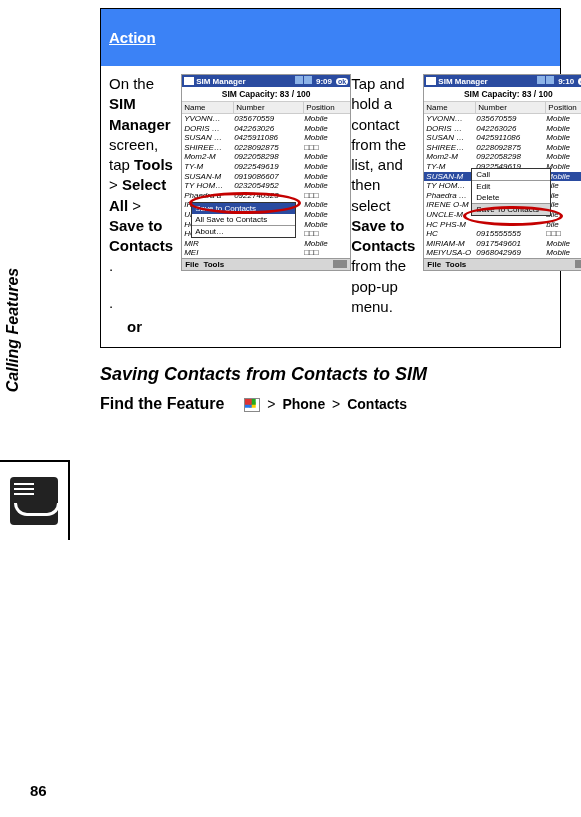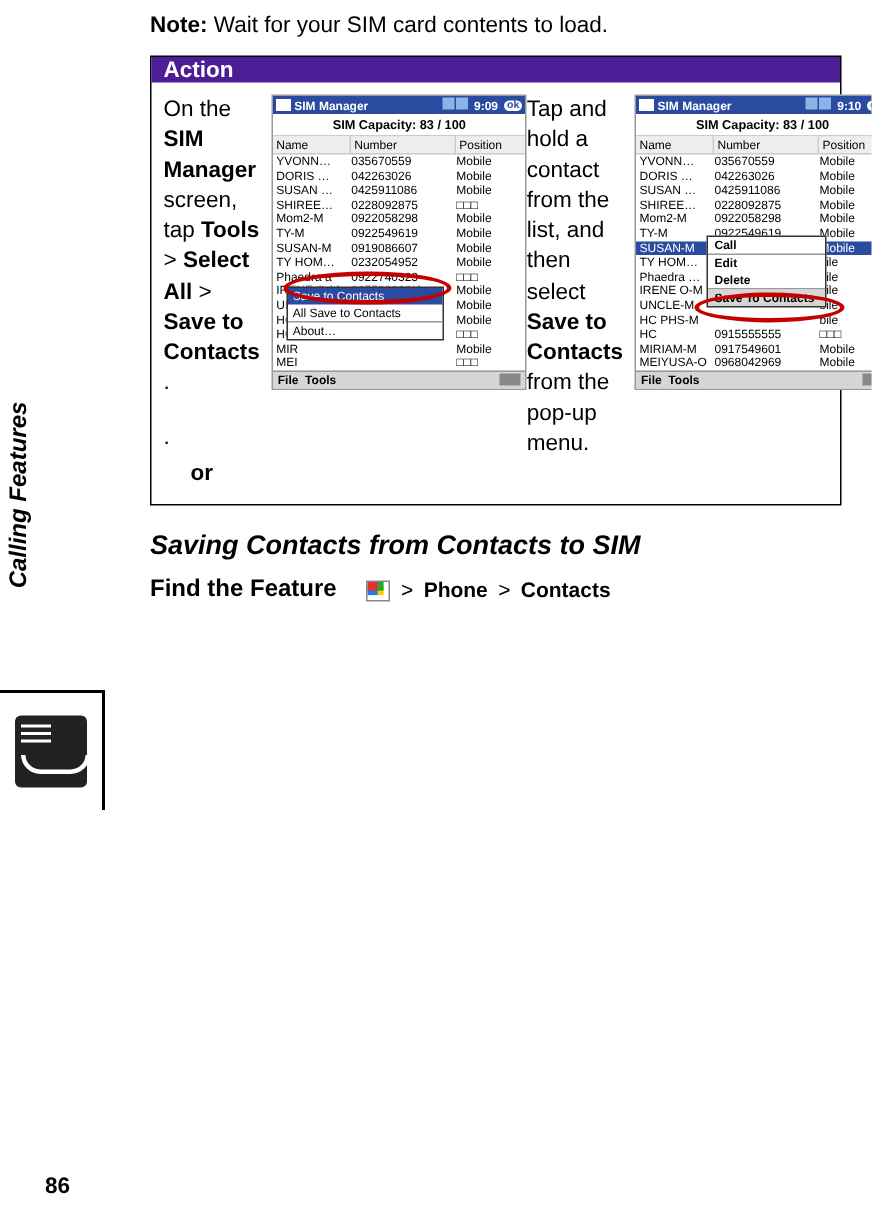--- a/index.html
+++ b/index.html
@@ -18,25 +18,26 @@
       font-size: 15px;
       margin-bottom: 12px;
     }
     .note-line .note-label { font-weight: bold; }
 
     .action-box {
       border: 1px solid #000;
       margin-bottom: 14px;
     }
     .action-header {
-      background: #4c1d95;
+      background: #3b82f6;
       color: #fff;
       font-weight: bold;
-      padding: 0 8px;
+      padding: 20px 8px;
       font-size: 15px;
+      text-decoration: underline;
     }
     .action-body {
       display: flex;
       flex-direction: row;
       padding: 8px;
       gap: 0;
     }
     .action-row {
       display: flex;
       gap: 8px;
@@ -93,20 +94,21 @@
     .col-name { width:52px; border-right:1px solid #ccc; }
     .col-number { width:70px; border-right:1px solid #ccc; }
     .col-pos { flex:1; }
 
     .rows { }
     .row {
       display:flex;
       font-size:8px;
       line-height:1.2;
       padding:0 2px;
+      font-style:italic;
     }
     .row.sel { background:#2a4ba0; color:#fff; }
     .row .n { width:50px; overflow:hidden; white-space:nowrap; text-overflow:clip; }
     .row .num { width:70px; overflow:hidden; white-space:nowrap; }
     .row .pos { flex:1; overflow:hidden; white-space:nowrap; }
 
     .bottom-bar {
       display:flex;
       justify-content:space-between;
       align-items:center;
@@ -270,24 +272,20 @@
     <div class="lines">
         <span></span>
         <span></span>
         <span></span>
       </div>
   </div>
 </div>
 
 <div class="content">
 
-  <p class="note-line">
-    <span class="note-label">Note:</span>
-    <span>Wait for your SIM card contents to load.</span>
-  </p>
 
   <div class="action-box">
     <div class="action-header">Action</div>
     <div class="action-body">
 
       <div class="action-row">
         <div class="action-text">
           <span>On the </span>
           <span class="bold-cond">SIM Manager</span>
           <span> screen, tap </span>
@@ -505,21 +503,21 @@
                   <span class="n">MEIYUSA-O</span>
                   <span class="num">0968042969</span>
                   <span class="pos">Mobile</span>
                 </div>
               </div>
             <div class="bottom-bar">
               <span><span>File</span>&nbsp;&nbsp;<span>Tools</span></span>
               <span class="kbd"></span>
             </div>
           </div>
-          <div class="ctx-menu" style="top:94px;font-weight:bold;">
+          <div class="ctx-menu" style="top:94px;">
             <div class="item">Call</div>
             <div class="sep"></div>
             <div class="item">Edit</div>
             <div class="item">Delete</div>
             <div class="sep"></div>
             <div class="item hl">Save To Contacts</div>
           </div>
           <div class="red-oval" style="left:40px; top:132px; width:100px; height:20px;"></div>
         </div>
       </div>

